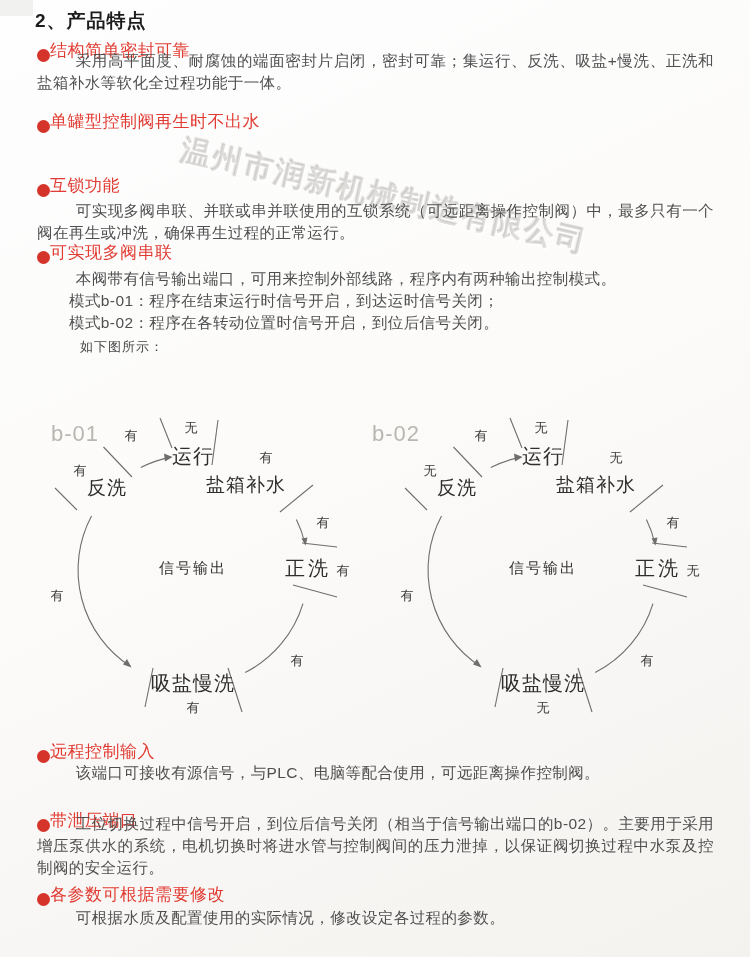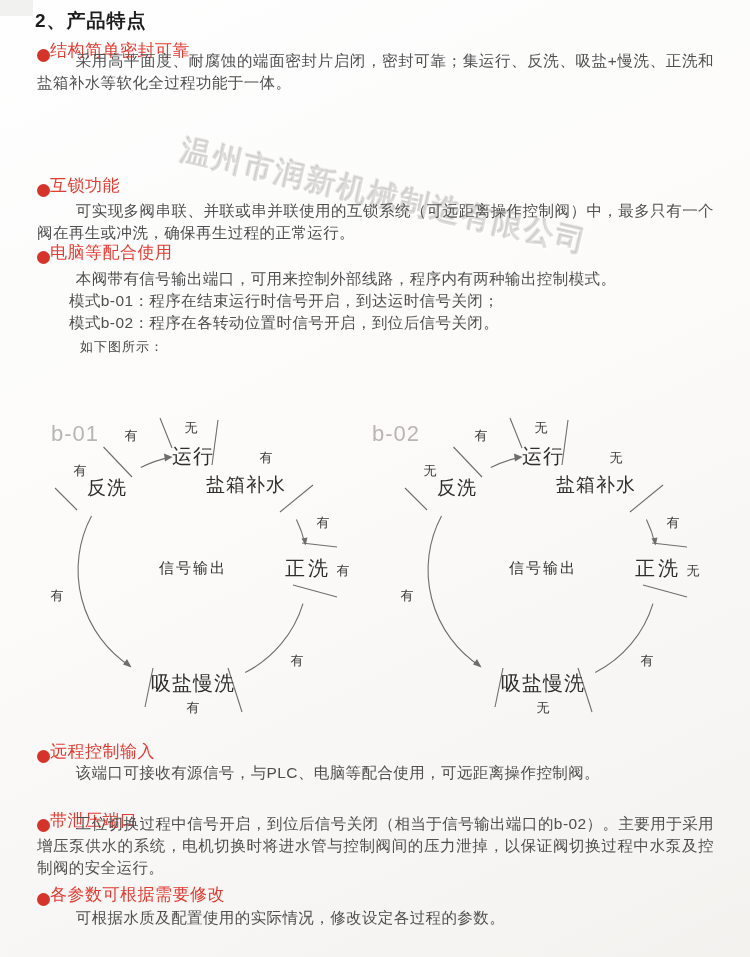--- a/index.html
+++ b/index.html
@@ -42,30 +42,34 @@
   <h1 class="h-title">2、产品特点</h1>
 
   <div class="watermark">温州市润新机械制造有限公司</div>
 
   <div class="feat" style="top:39px">
     <span class="dot"></span>
     <span class="feat-label">结构简单密封可靠</span>
   </div>
   <p class="body indent" style="top:50px">采用高平面度、耐腐蚀的端面密封片启闭，密封可靠；集运行、反洗、吸盐+慢洗、正洗和盐箱补水等软化全过程功能于一体。</p>
 
+  <div class="feat" style="top:110px">
+    <span class="dot"></span>
+    <span class="feat-label">单罐型控制阀再生时不出水</span>
+  </div>
 
   <div class="feat" style="top:174px">
     <span class="dot"></span>
     <span class="feat-label">互锁功能</span>
   </div>
   <p class="body indent" style="top:200px">可实现多阀串联、并联或串并联使用的互锁系统（可远距离操作控制阀）中，最多只有一个阀在再生或冲洗，确保再生过程的正常运行。</p>
 
   <div class="feat" style="top:241px">
     <span class="dot"></span>
-    <span class="feat-label">电脑等配合使用</span>
+    <span class="feat-label">可实现多阀串联</span>
   </div>
   <p class="body indent" style="top:268px">本阀带有信号输出端口，可用来控制外部线路，程序内有两种输出控制模式。</p>
   <p class="line" style="top:290px">模式b-01：程序在结束运行时信号开启，到达运时信号关闭；</p>
   <p class="line" style="top:312px">模式b-02：程序在各转动位置时信号开启，到位后信号关闭。</p>
   <p class="note" style="top:336px">如下图所示：</p>
 
   <svg class="diagram-band" width="700" height="325" viewBox="0 0 700 325">
     <defs>
       <g id="wheel" stroke="#6e6e6e" stroke-width="1.1" fill="none">
         <path d="M 110.8 62.5 A 115 115 0 0 1 141.1 52.1"></path>

